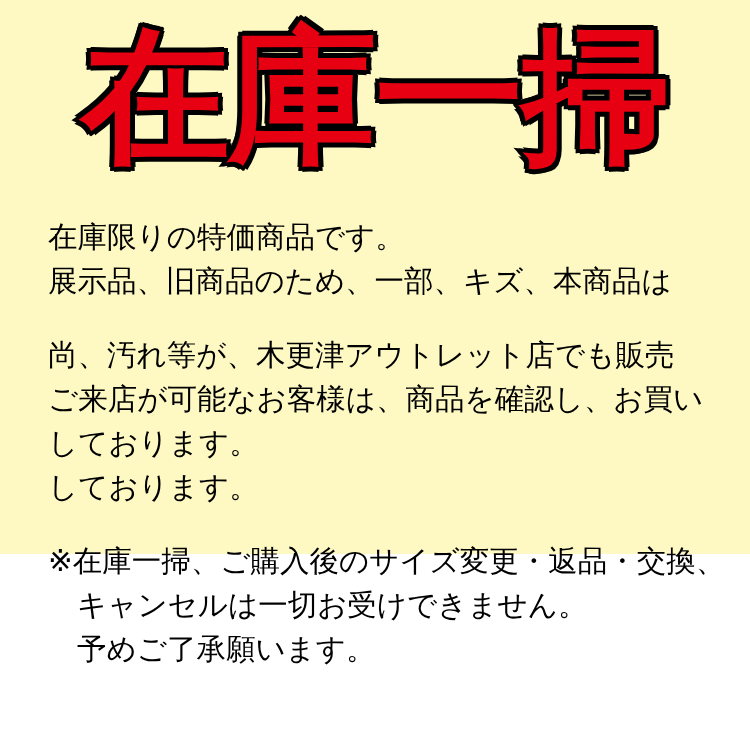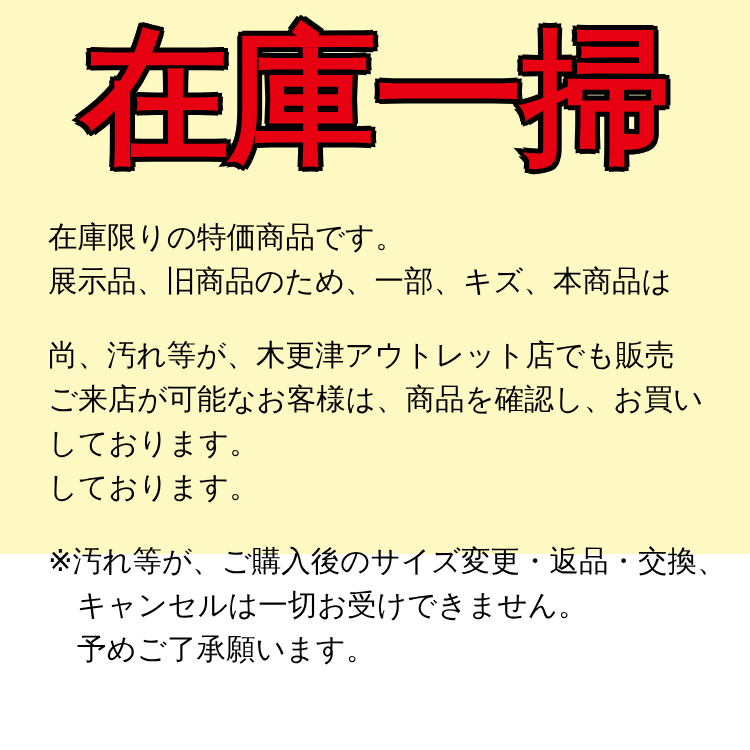--- a/index.html
+++ b/index.html
@@ -92,19 +92,19 @@
     </div>
 
     <div class="para">
       <span class="line">尚、汚れ等が、木更津アウトレット店でも販売</span>
       <span class="line">ご来店が可能なお客様は、商品を確認し、お買い</span>
       <span class="line">しております。</span>
       <span class="line">しております。</span>
     </div>
 
     <div class="para">
-      <span class="line">※汚れ等が、ご購入後のサイズ変更・返品・交換、</span>
+      <span class="line">※在庫一掃、ご購入後のサイズ変更・返品・交換、</span>
       <span class="line indent-1">キャンセルは一切お受けできません。</span>
       <span class="line indent-1">予めご了承願います。</span>
     </div>
 
   </div>
 </div>
 
 </body></html>

